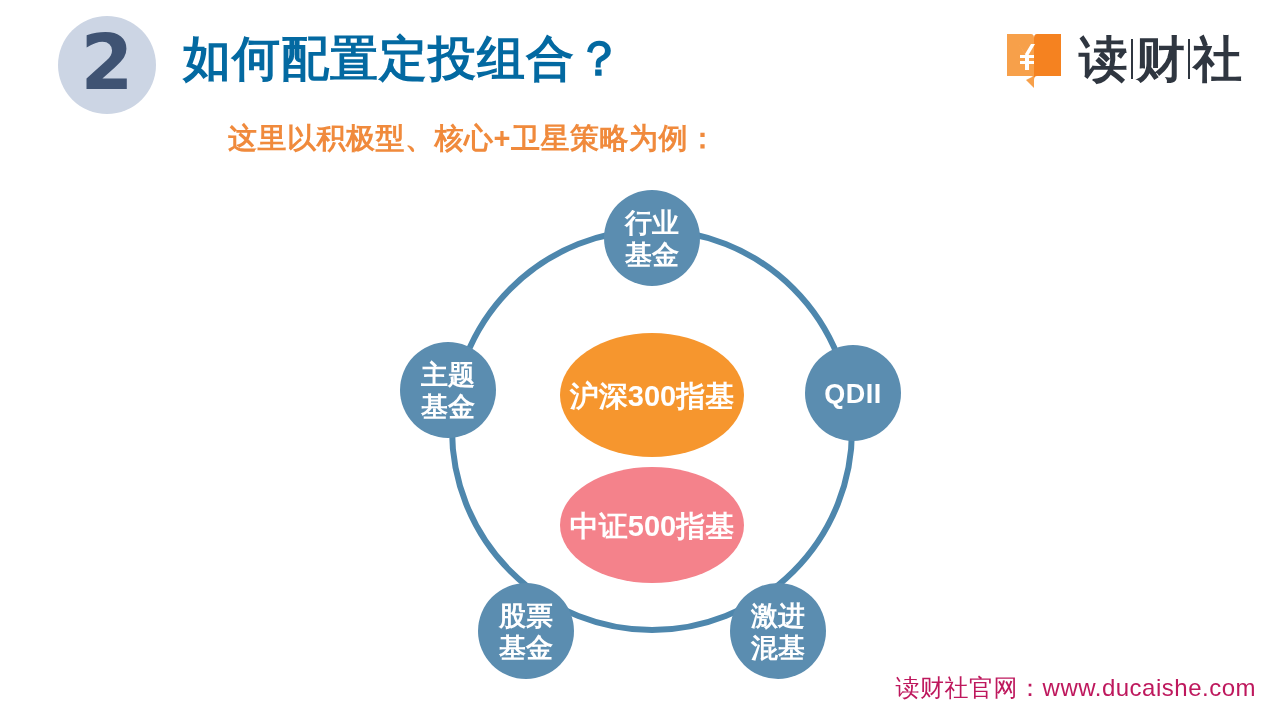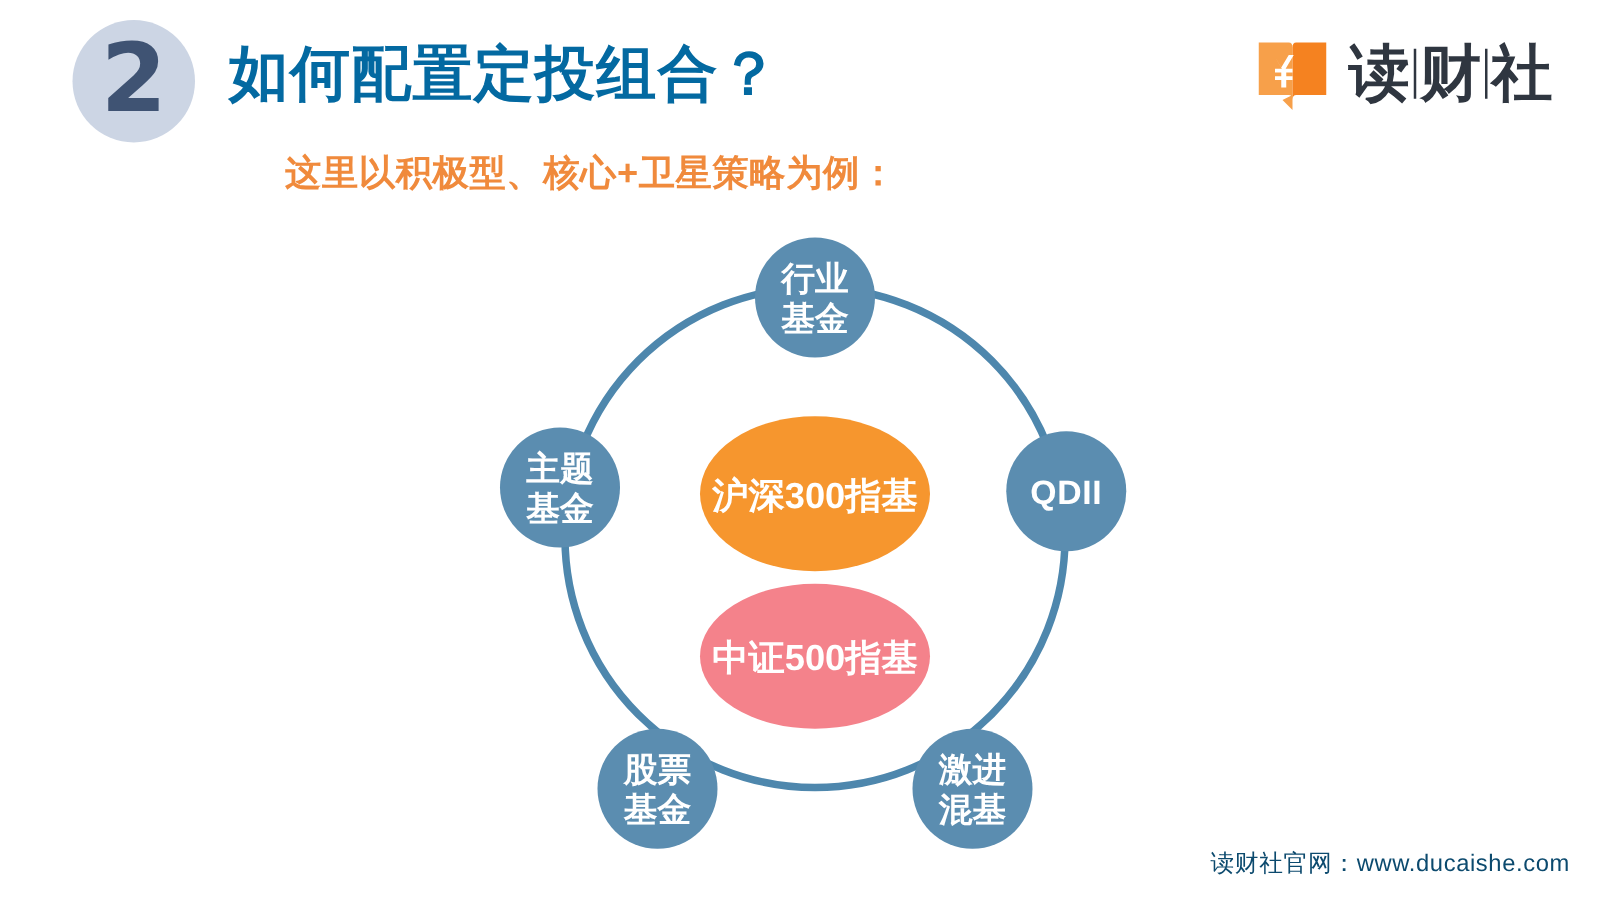--- a/index.html
+++ b/index.html
@@ -115,22 +115,22 @@
   }
   .node-label.satellite { font-size: 27px; }
   .node-label.qdii { font-size: 27px; letter-spacing: 0.5px; }
   .node-label.core { font-size: 29px; }
 
   
   #footer-url {
     position: absolute;
     right: 24px;
     bottom: 16px;
-    font-size: 19px;
-    color: #0c4a6e;
+    font-size: 24px;
+    color: #be185d;
     white-space: nowrap;
     letter-spacing: 0.5px;
   }
 </style>
 </head>
 <body>
 
 <div id="slide-header">
 
   <div id="step-badge">

